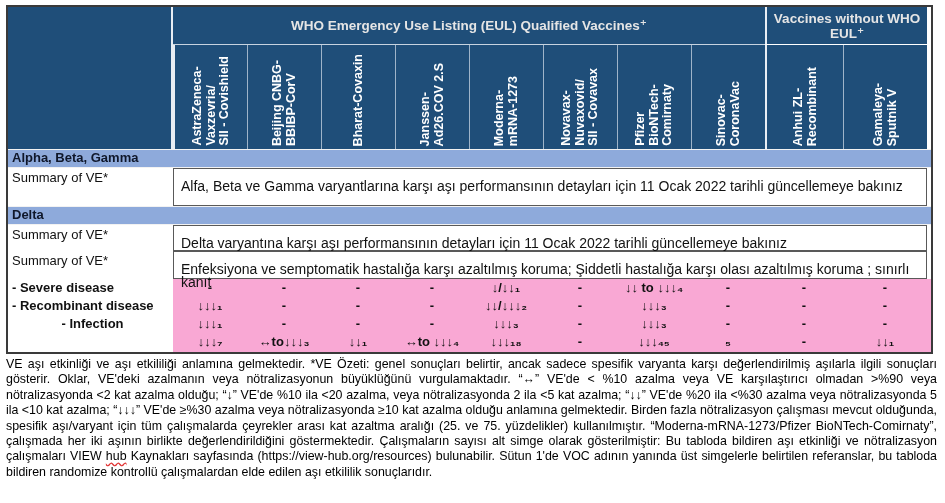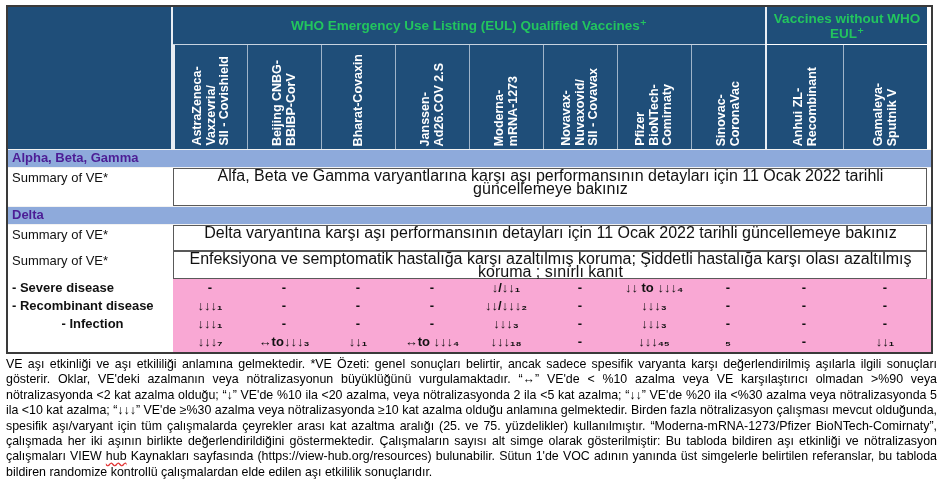--- a/index.html
+++ b/index.html
@@ -1,31 +1,31 @@
 <!DOCTYPE html>
 <html><head>
 <meta charset="utf-8">
 <style>
   html,body{margin:0;padding:0;background:#fff;font-family:"Liberation Sans","DejaVu Sans",sans-serif;color:#111;}
   .page{width:945px;height:503px;box-sizing:border-box;padding:5px 6px;overflow:hidden;}
   .vtable{width:923px;border:2px solid #3a3a3a;box-sizing:content-box;}
   .grid{display:grid;grid-template-columns:165px repeat(8,74px) 78px 84px;}
   
   .hdr-corner{background:#1F4E79;grid-row:1/3;border-right:2px solid #e8edf3;}
-  .hdr-group{background:#1F4E79;color:#22c55e;font-weight:bold;font-size:13.5px;display:flex;align-items:center;justify-content:center;text-align:center;height:37px;line-height:15px;}
+  .hdr-group{background:#1F4E79;color:#e5e5e5;font-weight:bold;font-size:13.5px;display:flex;align-items:center;justify-content:center;text-align:center;height:37px;line-height:15px;}
   .hdr-group.eul{grid-column:2/10;border-bottom:1.5px solid #c7d3e0;}
   .hdr-group.xeul{grid-column:10/12;border-left:2px solid #e8edf3;padding:0 6px;}
   .hdr-name{background:#1F4E79;height:101px;display:flex;align-items:flex-end;justify-content:center;padding-bottom:3px;border-left:1px solid #9fb4c9;}
   .hdr-name.first,.hdr-name.grpstart{border-left:2px solid #e8edf3;}
   .vtext{writing-mode:vertical-rl;transform:rotate(180deg);white-space:pre-line;color:#fff;font-weight:bold;font-size:12.5px;line-height:13.5px;text-align:left;}
   
-  .band{background:#8EAADB;border-top:1px solid #f2f2f2;border-bottom:1px solid #f2f2f2;font-weight:bold;font-size:13px;color:#4c1d95;padding:1px 0 1px 4px;height:15px;line-height:14px;}
+  .band{background:#8EAADB;border-top:1px solid #f2f2f2;border-bottom:1px solid #f2f2f2;font-weight:bold;font-size:13px;color:#0f172a;padding:1px 0 1px 4px;height:15px;line-height:14px;}
   
   .rowlabel{font-weight:normal;font-size:13px;padding:2px 0 0 4px;background:#fff;}
-  .summary-cell{grid-column:2/12;border:1px solid #595959;background:#fff;font-size:16px;padding:0 6px 0 7px;line-height:13px;text-align:center;}
+  .summary-cell{grid-column:2/12;border:1px solid #595959;background:#fff;font-size:14px;padding:11px 6px 0 7px;line-height:13px;}
   .h38{height:38px;box-sizing:border-box}.h26{height:26px;box-sizing:border-box}.h28{height:28px;box-sizing:border-box}
   
   .vrow{background:#f9a8d4;}
   .vcell{text-align:center;font-weight:600;font-size:13px;line-height:17px;height:18px;}
   .vrow .rowlabel{padding-top:0;line-height:17px;}
   .neutr2 .vcell{height:19px;}
   
   .footnote{width:931px;margin-top:3px;font-size:12.4px;line-height:15.4px;text-align:justify;color:#000;}
   .squiggle{text-decoration:underline wavy #e03030;text-decoration-skip-ink:none;}
 </style>

